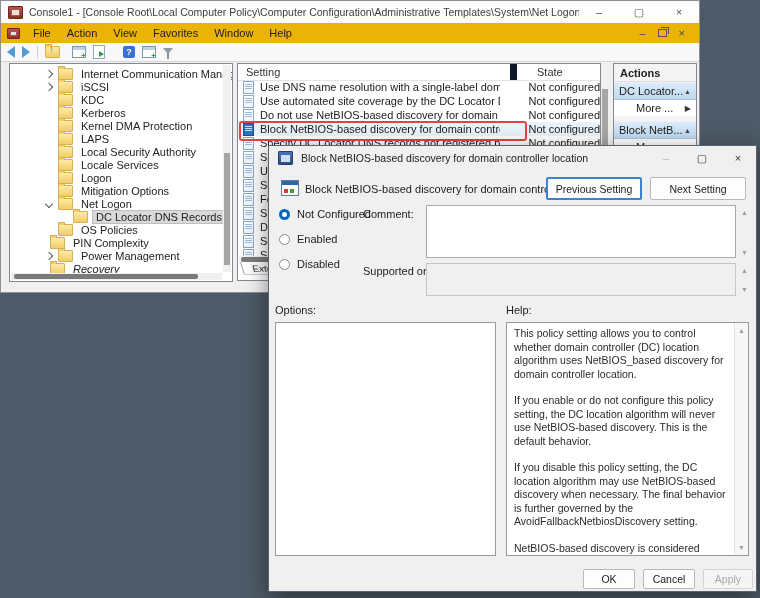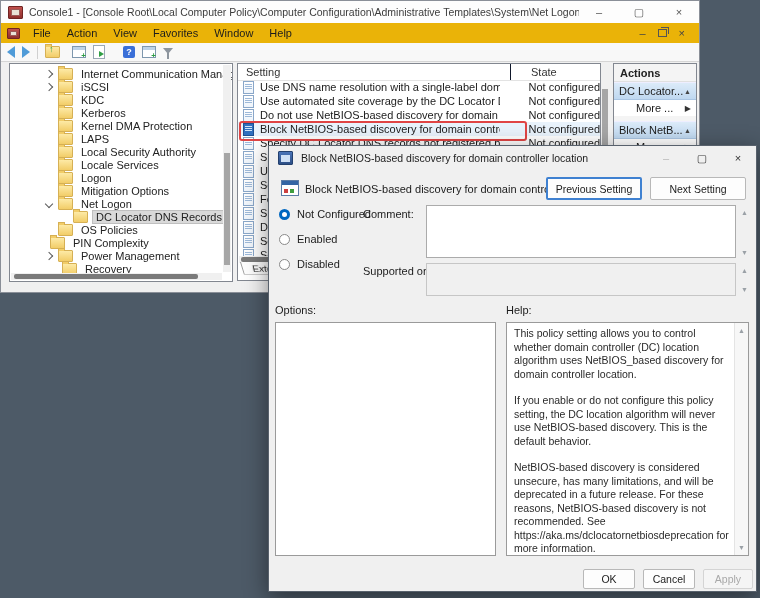--- a/index.html
+++ b/index.html
@@ -49,21 +49,21 @@
   .tree-item.sel .tlabel{background:#d9d9d9;outline:1px solid #bfbfbf}
   .vscroll{position:absolute;width:8px;background:#f0f0f0}
   .vthumb{position:absolute;left:1px;width:6px;background:#a6a6a6}
   .hscroll{position:absolute;height:7px;background:#f0f0f0}
   .hthumb{position:absolute;top:1px;height:5px;background:#7a7a7a;border-radius:2px}
 
   
   .setpane{left:236px;top:62px;width:364px;height:218px;background:#fff;border:1px solid #828790;box-sizing:border-box;overflow:hidden}
   .cols{position:absolute;left:0;top:0;width:100%;height:16px;border-bottom:1px solid #e3e3e3;display:flex;align-items:center;color:#333}
   .col-setting{padding-left:8px;width:272px;box-sizing:border-box}
-  .col-state{border-left:1px solid #0f172a;padding-left:20px;flex:1;height:100%;display:flex;align-items:center}
+  .col-state{border-left:7px solid #0f172a;padding-left:20px;flex:1;height:100%;display:flex;align-items:center}
   .srow{position:absolute;left:0;width:100%;height:14px;display:flex;align-items:center}
   .srow.sel{background:#e9f3fc}
   .doc{display:inline-block;width:9px;height:11px;border:1px solid #8aa7c9;background:linear-gradient(#fff,#eef4fb);position:relative;margin:0 6px 0 5px;flex:none}
   .doc:before{content:"";position:absolute;left:1px;top:2px;right:1px;height:1px;background:#9db9d9;box-shadow:0 2px 0 #9db9d9,0 4px 0 #9db9d9}
   .doc.sel{background:#2f6fbe;border-color:#1e4f91}
   .doc.sel:before{background:#cfe3f7;box-shadow:0 2px 0 #cfe3f7,0 4px 0 #cfe3f7}
   .sname{width:260px;white-space:nowrap;overflow:hidden;color:#1c1c1c}
   .sstate{padding-left:28px;color:#1c1c1c;white-space:nowrap}
   .redbox{position:absolute;border:2px solid #e04545;border-radius:3px;pointer-events:none;z-index:3}
   .exttab{position:absolute;left:2px;bottom:2px;height:15px;padding:0 14px 0 10px;background:#fdfdfd;border:1px solid #9a9a9a;border-top:none;transform:perspective(60px) rotateX(-28deg);transform-origin:top;display:flex;align-items:center;font-size:10.5px}
@@ -214,21 +214,21 @@
         <div class="tree-item" style="top: 172px; padding-left: 28px;">
           <span class="chev h"></span>
           <span class="folder"></span>
           <span class="tlabel">PIN Complexity</span>
         </div>
         <div class="tree-item" style="top: 185px; padding-left: 36px;">
           <span class="chev r"></span>
           <span class="folder"></span>
           <span class="tlabel">Power Management</span>
         </div>
-        <div class="tree-item" style="top: 198px; padding-left: 40px;">
+        <div class="tree-item" style="top: 198px; padding-left: 28px; font-style: italic;">
           <span class="chev h"></span>
           <span class="folder"></span>
           <span class="tlabel">Recovery</span>
         </div>
       </div>
     <div class="vscroll" style="right:1px;top:1px;bottom:9px">
       <div class="vthumb" style="top:88px;height:112px"></div>
     </div>
     <div class="hscroll" style="left:1px;right:10px;bottom:1px">
       <div class="hthumb" style="left:3px;width:184px"></div>
@@ -383,20 +383,21 @@
   <span class="sb-ar" style="left:472px;top:140px">▼</span>
 
   <span class="lbl" style="left:6px;top:158px">Options:</span>
   <div class="helpbox" style="left:6px;top:176px;width:221px;height:234px"></div>
 
   <span class="lbl" style="left:237px;top:158px">Help:</span>
   <div class="helpbox" style="left:237px;top:176px;width:243px;height:234px">
     <div class="helptext" id="help-text">
         <p>This policy setting allows you to control whether domain controller (DC) location algorithm uses NetBIOS_based discovery for domain controller location.</p>
         <p>If you enable or do not configure this policy setting, the DC location algorithm will never use NetBIOS-based discovery. This is the default behavior.</p>
+        <p>If you disable this policy setting, the DC location algorithm may use NetBIOS-based discovery when necessary. The final behavior is further governed by the AvoidFallbackNetbiosDiscovery setting.</p>
         <p>NetBIOS-based discovery is considered unsecure, has many limitations, and will be deprecated in a future release. For these reasons, NetBIOS-based discovery is not recommended. See https://aka.ms/dclocatornetbiosdeprecation for more information.</p>
       </div>
     <div class="hb-scroll">
       <span class="up">▲</span>
       <span class="dn">▼</span>
     </div>
   </div>
 
   <div class="btn" style="left:314px;top:423px;width:52px;height:20px">OK</div>
   <div class="btn" style="left:374px;top:423px;width:52px;height:20px">Cancel</div>

